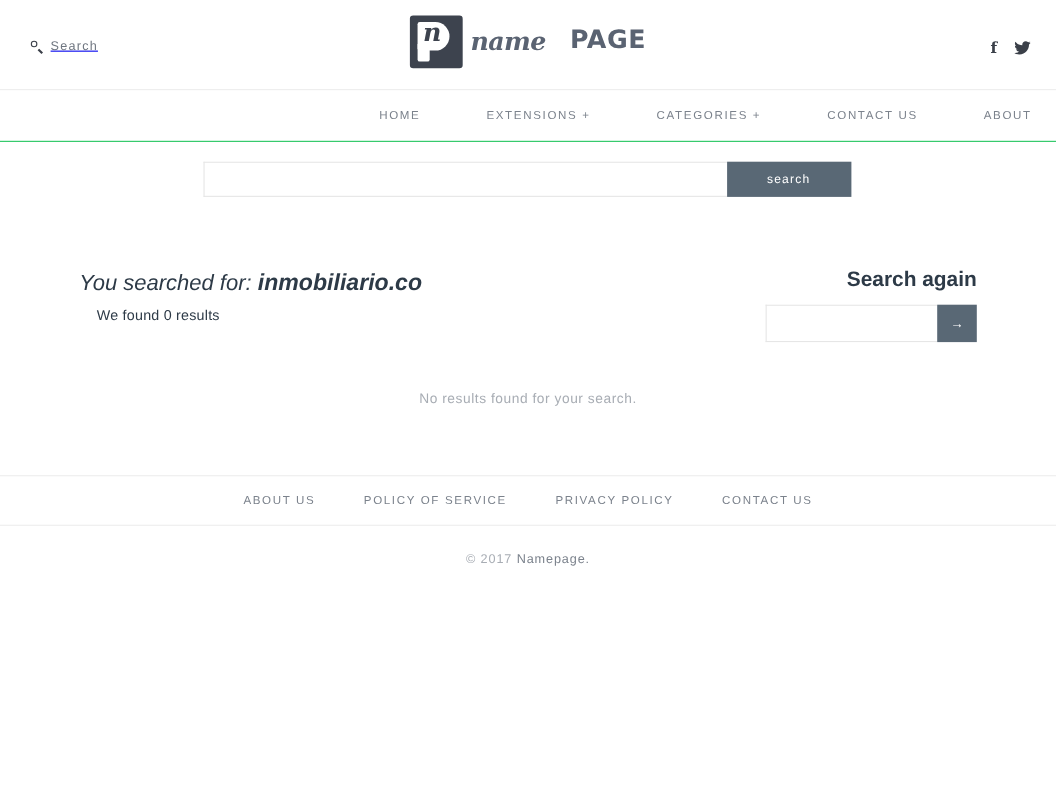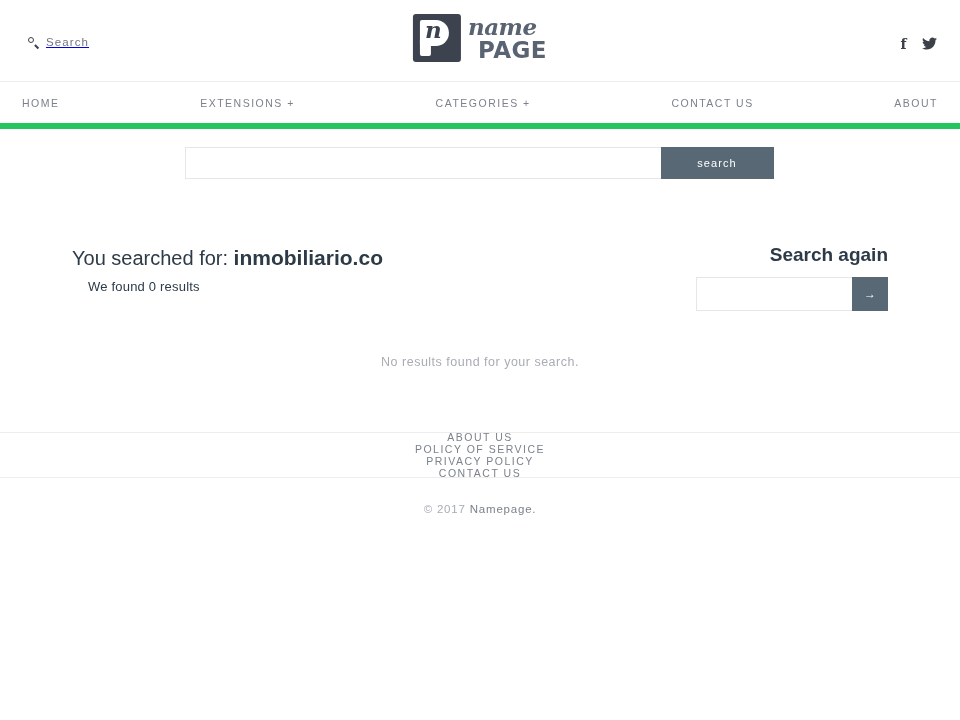--- a/index.html
+++ b/index.html
@@ -111,23 +111,24 @@
     font-family: "DejaVu Serif", serif;
     font-style: italic;
     font-weight: 700;
     font-size: 23px;
     line-height: 1;
     color: #3d434e;
     z-index: 3;
   }
   .logo-text {
     display: flex;
-    flex-direction: column;
+    flex-direction: row;
     justify-content: space-between;
     line-height: 1;
+    gap: 12px;
   }
   .logo-name {
     font-family: "DejaVu Serif", serif;
     font-style: italic;
     font-weight: 700;
     font-size: 23px;
     color: #5a6372;
     letter-spacing: -0.5px;
     margin-bottom: 1px;
   }
@@ -160,26 +161,26 @@
   .fb-glyph {
     font-family: "DejaVu Serif", serif;
     font-weight: 700;
     font-size: 14px;
     line-height: 1;
   }
 
   
   .nav {
     height: 47px;
-    border-bottom: 6px solid #22c55e;
-    box-sizing: border-box;
-    display: flex;
-    align-items: center;
-    justify-content: space-between;
-    gap: 4px;
+    border-bottom: 1px solid #22c55e;
+    box-sizing: border-box;
+    display: flex;
+    align-items: center;
+    justify-content: flex-end;
+    gap: 16px;
   }
   .nav a {
     font-size: 10.5px;
     letter-spacing: 1.5px;
     color: #7b828c;
     text-decoration: none;
     padding: 0 22px;
     white-space: nowrap;
   }
 
@@ -235,20 +236,21 @@
     align-items: flex-start;
     justify-content: space-between;
   }
   .searched-title {
     font-size: 20px;
     color: #2d3a47;
     font-weight: 400;
     margin: 0;
     line-height: 1.25;
     white-space: nowrap;
+    font-style: italic;
   }
   .searched-title .term {
     font-weight: 700;
     font-size: 21px;
     color: #2d3a47;
   }
   .found-line {
     font-size: 13px;
     color: #2d3a47;
     margin-top: 8px;
@@ -308,21 +310,20 @@
   
   .footer-nav {
     margin-top: 63px;
     height: 46px;
     border-top: 1px solid #ededed;
     border-bottom: 1px solid #ededed;
     display: flex;
     align-items: center;
     justify-content: center;
     box-sizing: border-box;
-    flex-direction: column;
   }
   .footer-nav a {
     font-size: 10.5px;
     letter-spacing: 1.5px;
     color: #7b828c;
     text-decoration: none;
     padding: 0 22px;
     white-space: nowrap;
   }
   .copyright {

